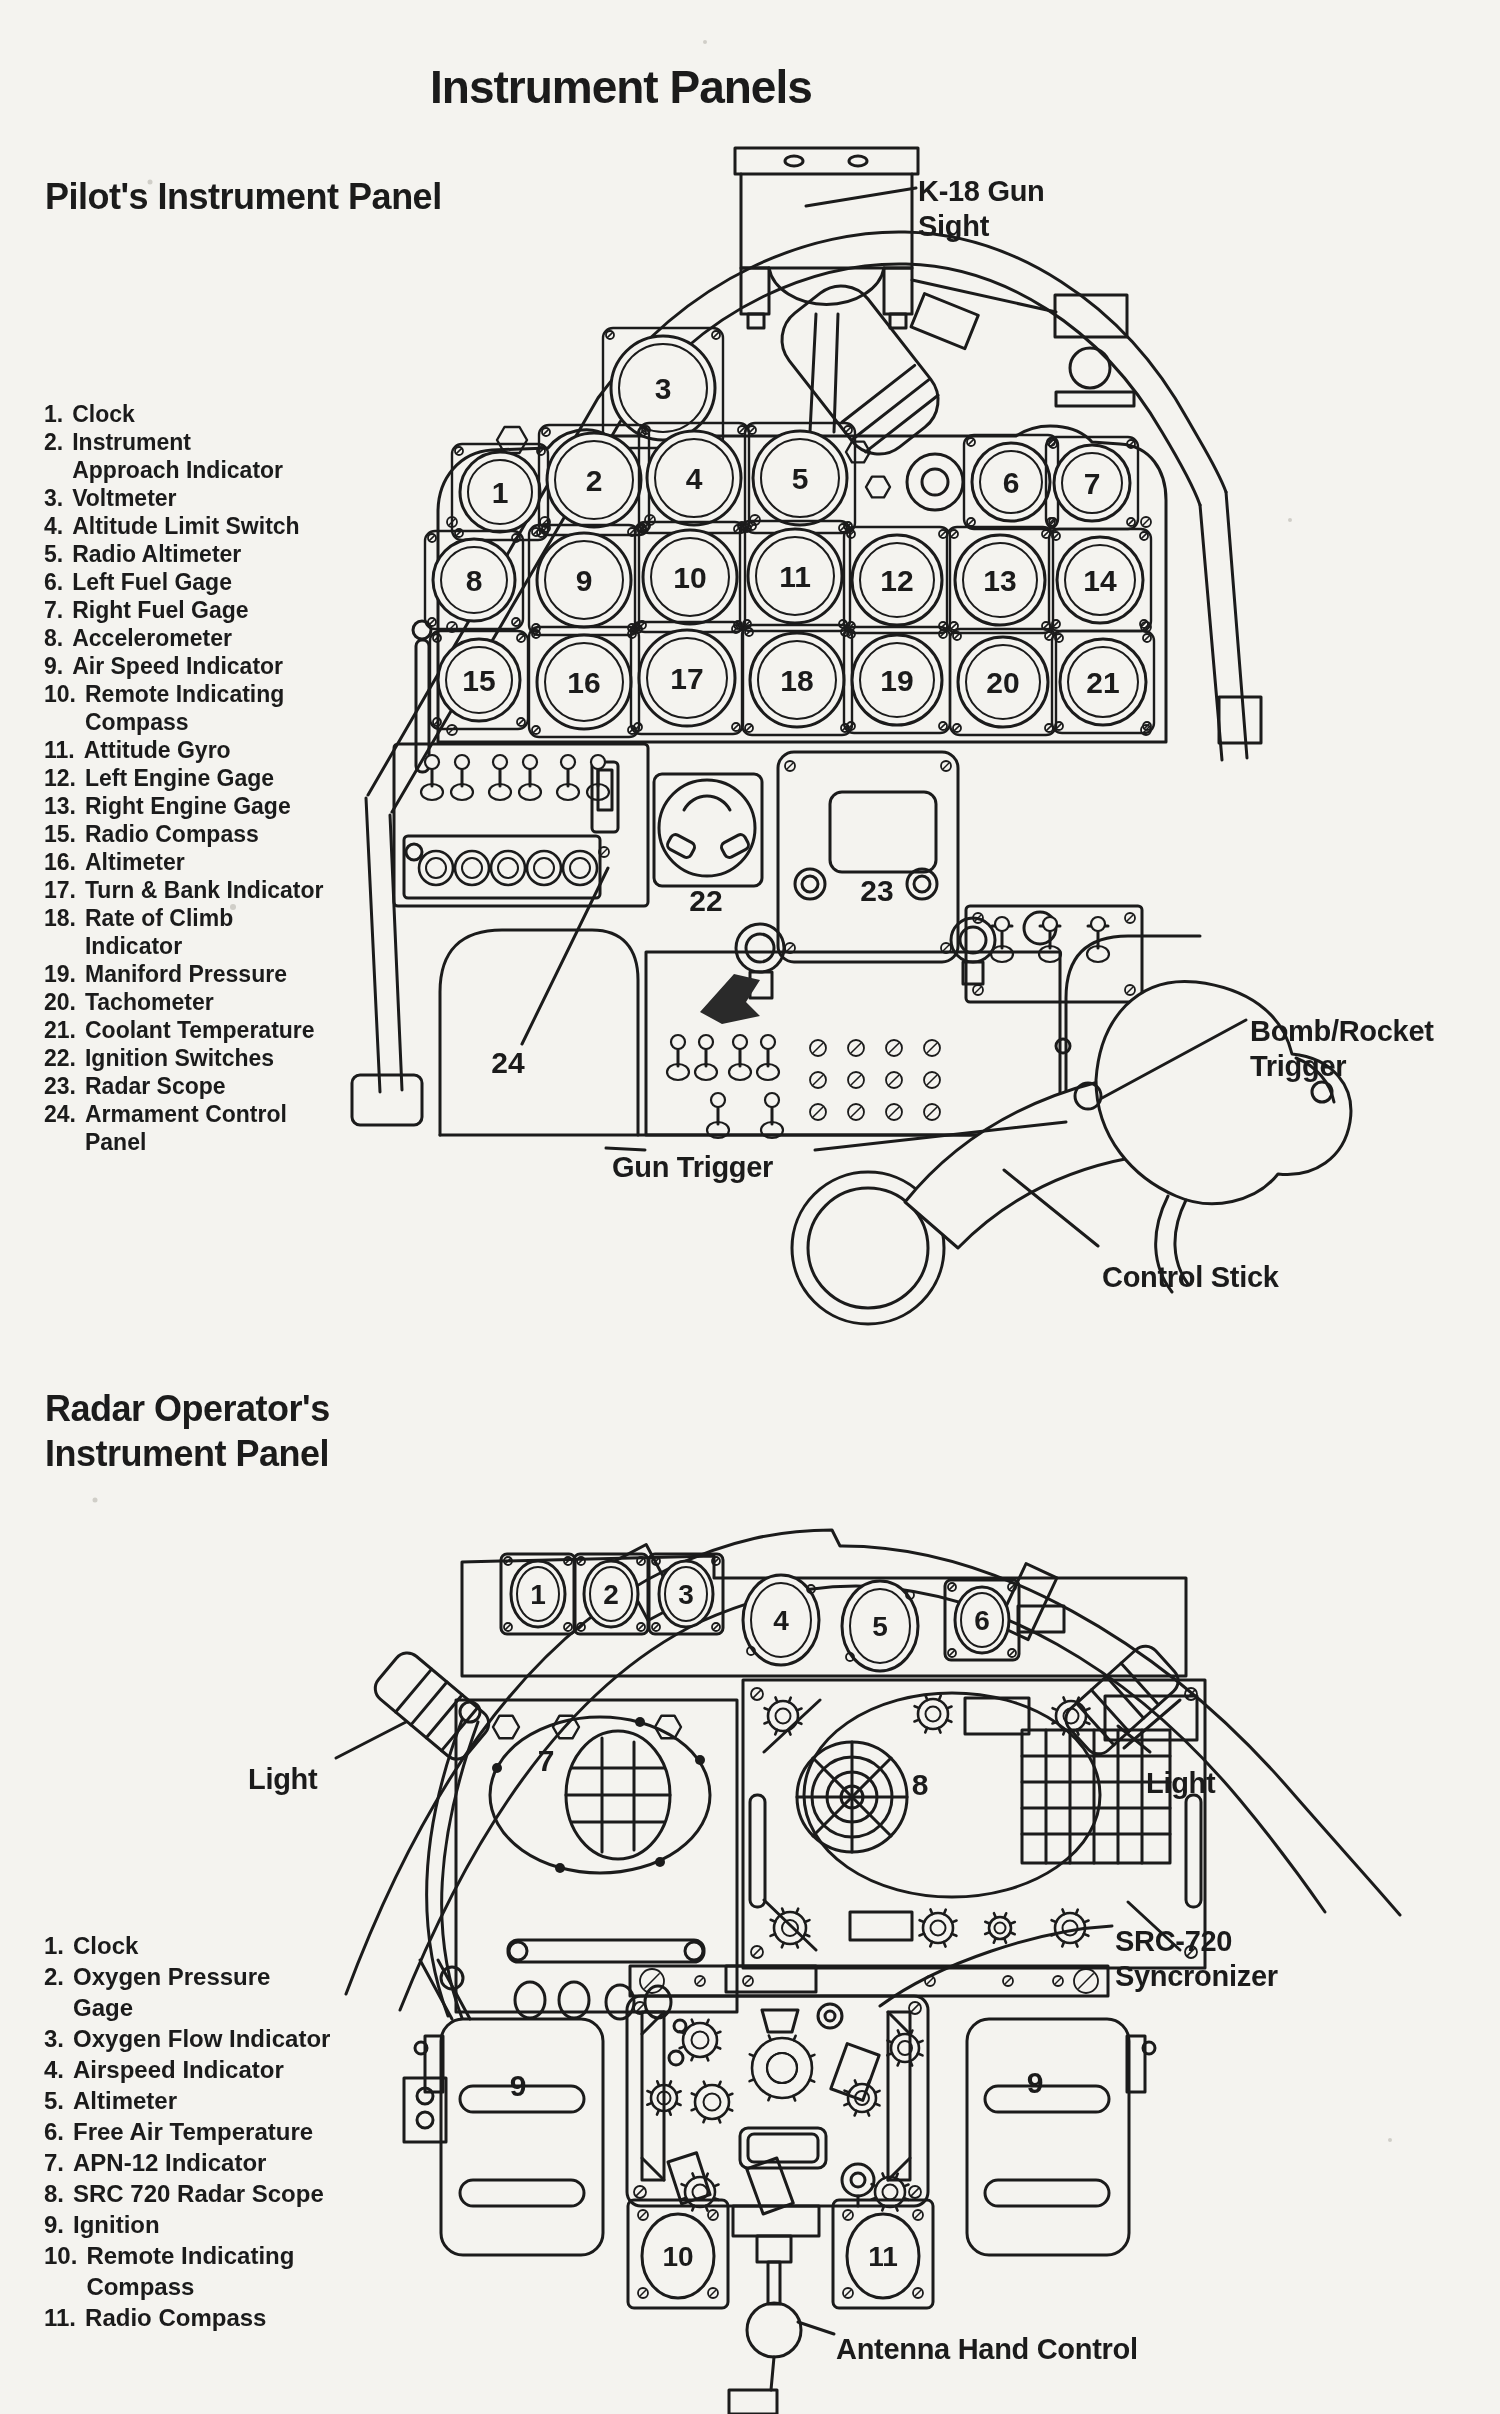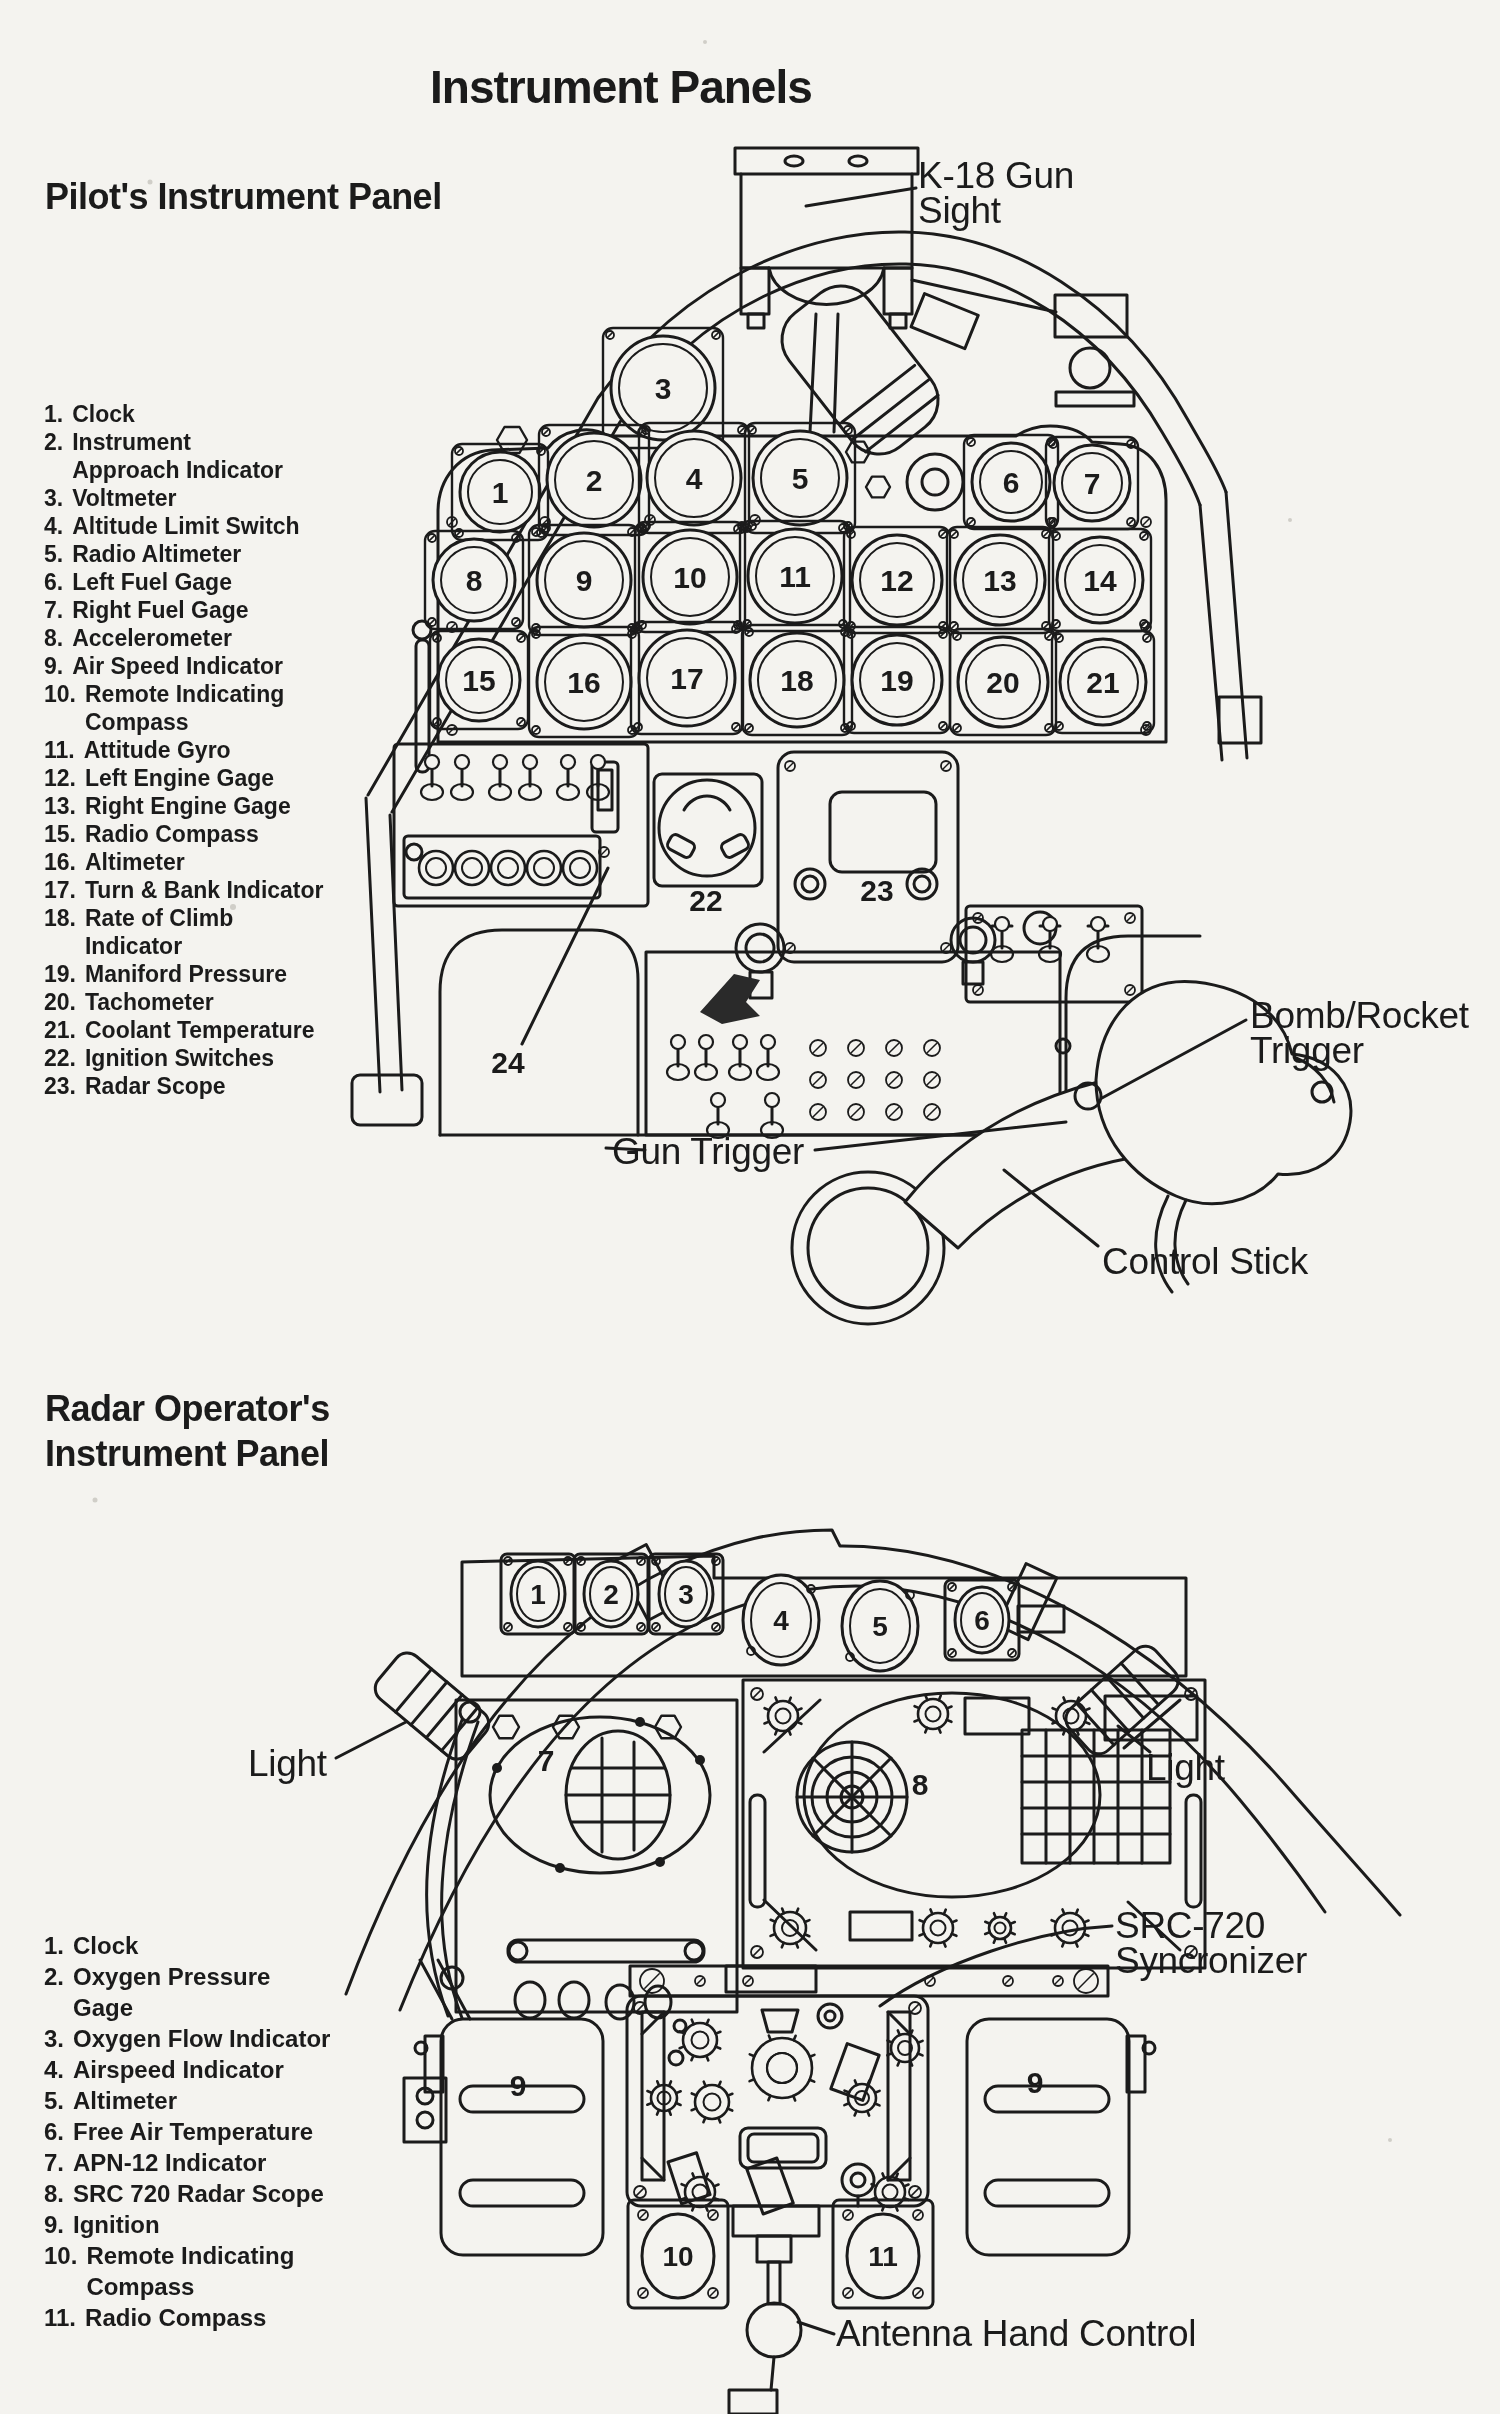--- a/index.html
+++ b/index.html
@@ -4,21 +4,21 @@
 <style>
   html,body{margin:0;padding:0;}
   body{
     width:1500px;height:2414px;position:relative;overflow:hidden;
     background:#f4f3ef;color:#1b1b1b;
     font-family:"Liberation Sans",sans-serif;
   }
   .abs{position:absolute;}
   .h1{font-weight:bold;font-size:46px;letter-spacing:-1px;white-space:pre-line;}
   .h2{font-weight:bold;font-size:36px;letter-spacing:-0.5px;line-height:45px;white-space:pre-line;margin-top:28px;}
-  .callout{font-weight:normal;font-size:37px;line-height:35px;letter-spacing:-0.3px;white-space:pre-line;}
+  .callout{font-weight:bold;font-size:29px;line-height:35px;letter-spacing:-0.3px;white-space:pre-line;margin-top:16px;}
   .legend{width:330px;}
   .legend-row{display:flex;font-weight:bold;}
   #pilot-legend .legend-row{font-size:23px;line-height:28px;}
   #radar-legend .legend-row{font-size:24px;line-height:31px;}
   .lnum{margin-right:9px;white-space:nowrap;}
   .ltxt{white-space:pre-line;}
   svg{position:absolute;left:0;top:0;}
 </style>
 </head>
 <body>
@@ -1121,20 +1121,25 @@
       <span class="ltxt">Coolant Temperature</span>
     </div>
     <div class="legend-row">
       <span class="lnum">22.</span>
       <span class="ltxt">Ignition Switches</span>
     </div>
     <div class="legend-row">
       <span class="lnum">23.</span>
       <span class="ltxt">Radar Scope</span>
     </div>
+    <div class="legend-row">
+      <span class="lnum">24.</span>
+      <span class="ltxt">Armament Control
+Panel</span>
+    </div>
   </div>
 
 <div class="abs callout" style="left:612px;top:1134px;">Gun Trigger</div>
 
 <div class="abs callout" style="left:1250px;top:998px;">Bomb/Rocket
 Trigger</div>
 
 <div class="abs callout" style="left:1102px;top:1244px;">Control Stick</div>
 
 <div class="abs h2" style="left:45px;top:1358px;">Radar Operator's

